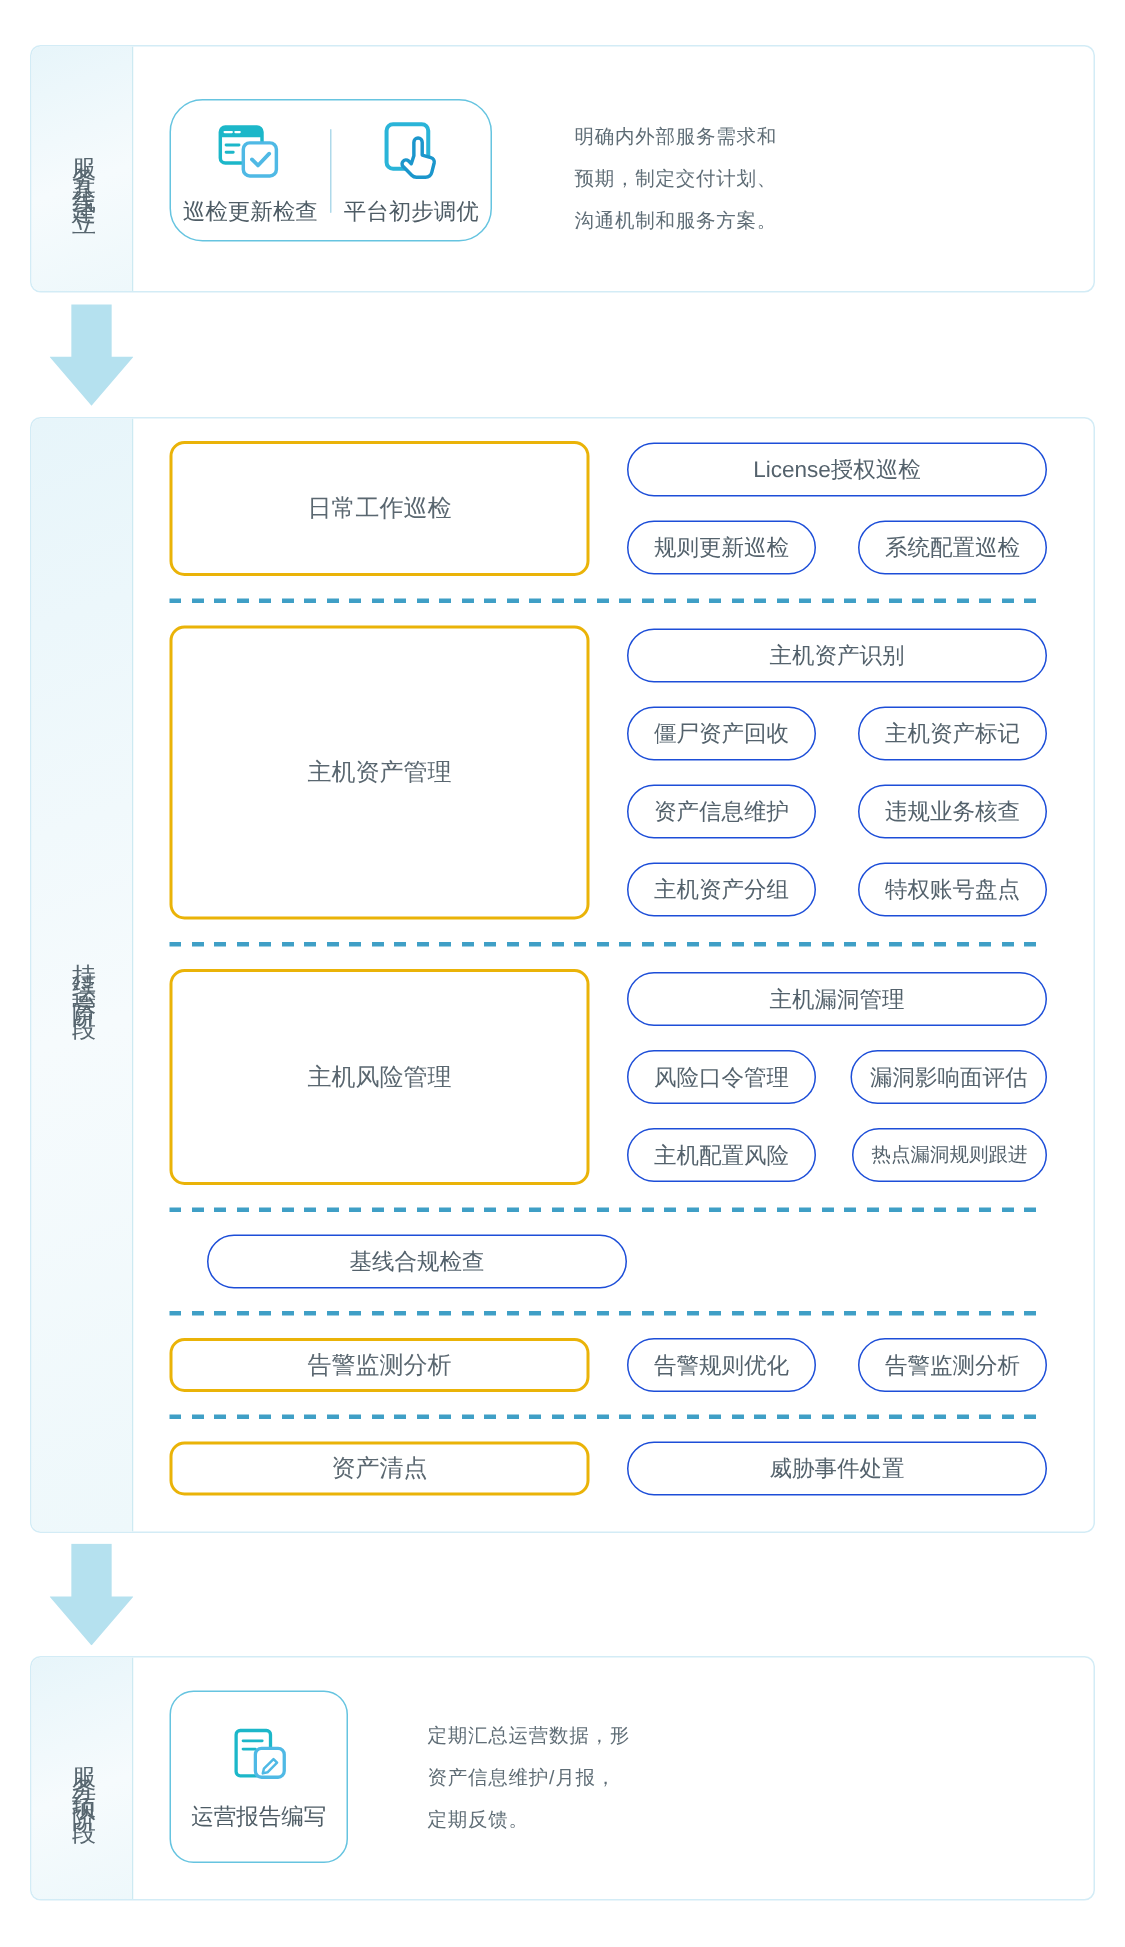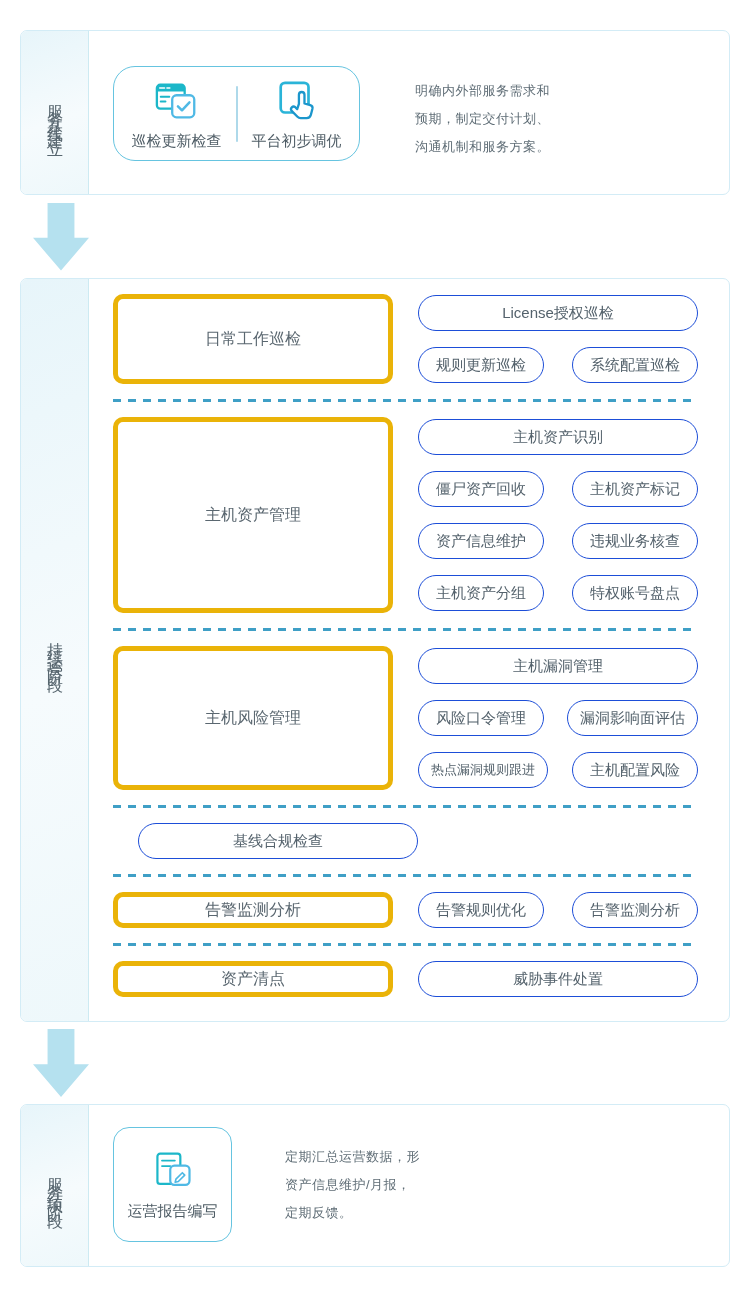--- a/index.html
+++ b/index.html
@@ -33,21 +33,21 @@
   }
   .phase-body { flex:1; position:relative; }
 
   
   .icon-box {
     border:1.5px solid #66c4e0;
     border-radius:22px;
     display:flex; align-items:center; justify-content:center;
     background:#ffffff;
   }
-  .icon-box.p1 { width:247px; height:95px; margin:35px 0 0 24px; gap:0;text-align:right; }
+  .icon-box.p1 { width:215px; height:95px; margin:35px 0 0 24px; gap:0;text-align:right; }
   .icon-box.p3 { width:119px; height:115px; margin:22px 0 0 24px; border-radius:16px; flex-direction:column; }
   .icon-item { display:flex; flex-direction:column; align-items:center; width:118px; }
   .icon-item .glyph { height:48px; display:flex; align-items:flex-end; justify-content:center; }
   .icon-item .lbl { margin-top:8px; font-size:15px; color:#4e5c65; white-space:nowrap; }
   .v-divider { width:2px; height:56px; background:#aed9ea; border-radius:1px; }
 
   .phase1-flex, .phase3-flex { display:flex; }
   .desc { font-size:13px; line-height:28px; color:#5f6d76; letter-spacing:0.5px; }
   .desc.p1 { margin:46px 0 0 55px; }
   .desc.p3 { margin:38px 0 0 53px; }
@@ -58,21 +58,21 @@
     width:56px; height:68px; margin-left:13px;
     background:#b5e1ef;
     clip-path:polygon(26% 0, 74% 0, 74% 52%, 100% 52%, 50% 100%, 0 52%, 26% 52%);
   }
 
   
   .rows { padding:15px 0 0 24px; width:100%; }
   .prow { display:flex; justify-content:flex-start; width:585px; }
   .cat-box {
     width:280px; flex:0 0 280px;
-    border:5px solid #eab308; border-radius:10px;
+    border:2px solid #eab308; border-radius:10px;
     display:flex; align-items:center; justify-content:center;
     font-size:16px; color:#5a6770;
     background:#ffffff;
   }
   .rcol {
     width:280px; flex:0 0 280px; margin-left:25px;
     display:flex; flex-direction:column; justify-content:center; gap:16px;
   }
   .pill {
     height:36px;
@@ -177,22 +177,22 @@
 
         <div class="prow h144">
           <div class="cat-box">主机风险管理</div>
           <div class="rcol">
             <div class="pill full">主机漏洞管理</div>
             <div class="pill-pair">
               <div class="pill">风险口令管理</div>
               <div class="pill">漏洞影响面评估</div>
             </div>
             <div class="pill-pair">
+              <div class="pill">主机配置风险</div>
               <div class="pill small">热点漏洞规则跟进</div>
-              <div class="pill">主机配置风险</div>
             </div>
           </div>
         </div>
         <div class="dash"></div>
 
         <div class="prow h36">
           <div class="rcol">
             <div class="pill full">基线合规检查</div>
           </div>
         </div>

